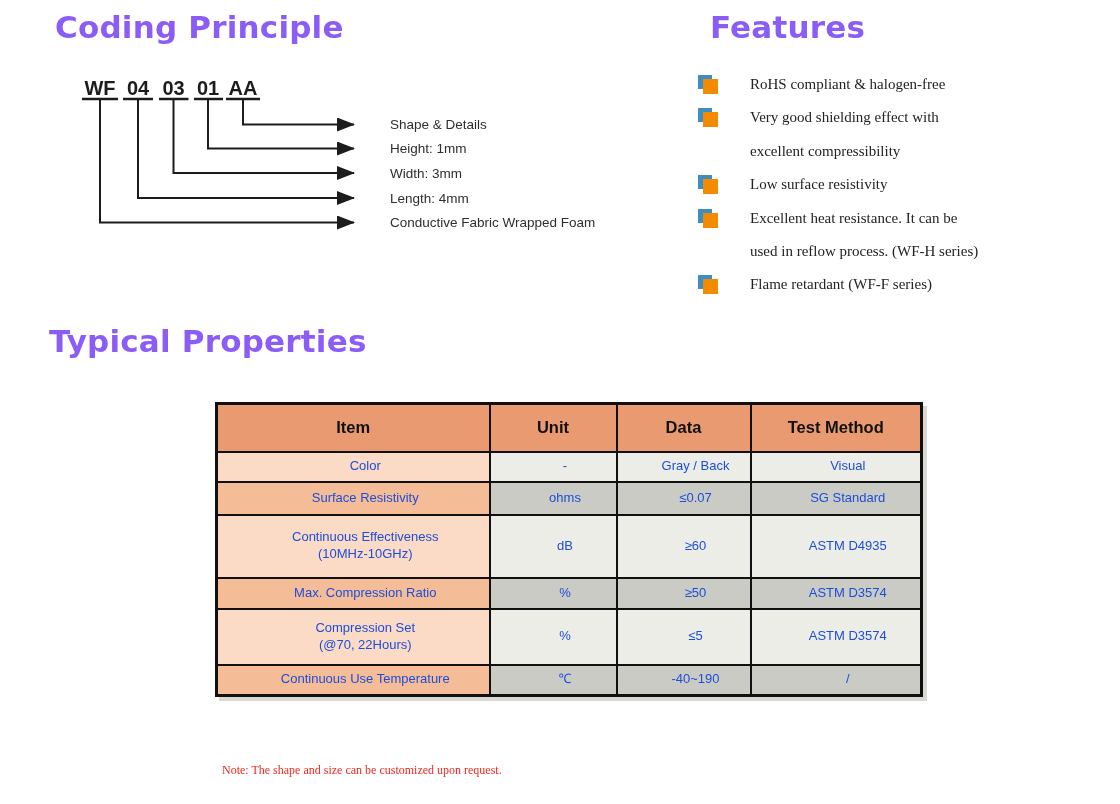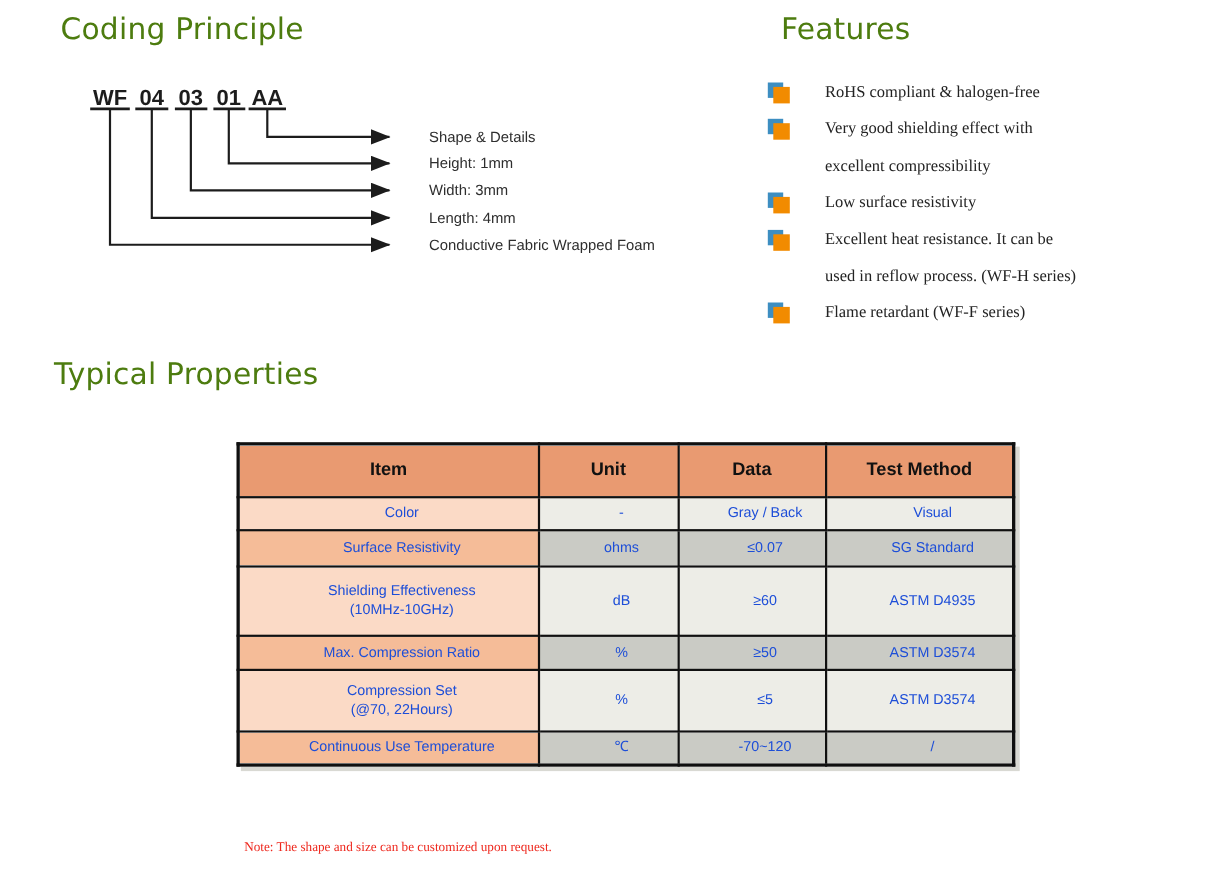--- a/index.html
+++ b/index.html
@@ -4,21 +4,21 @@
 <style>
   html,body{margin:0;padding:0;background:#ffffff;}
   body{
     width:1120px;height:804px;position:relative;overflow:hidden;
     font-family:"Liberation Sans", sans-serif;
     -webkit-font-smoothing:antialiased;
   }
   .section-title{
     position:absolute;margin:0;
     font-family:"DejaVu Sans", sans-serif;
-    font-weight:400;font-size:27px;line-height:32px;color:#4d7c0f;
+    font-weight:700;font-size:31px;line-height:32px;color:#8b5cf6;
     letter-spacing:0.2px;white-space:nowrap;
   }
   #title-coding{left:55px;top:11px;}
   #title-features{left:710px;top:11px;}
   #title-properties{left:49px;top:325px;}
 
   
   .diagram{position:absolute;left:80px;top:76px;}
   .diagram .code-text{
     font-family:"Liberation Sans", sans-serif;font-weight:700;font-size:20px;fill:#1c1c1c;
@@ -180,21 +180,21 @@
     <td class="val-cell">Gray / Back</td>
     <td class="val-cell">Visual</td>
   </tr>
   <tr class="r-dark" style="height:33px">
     <td class="item-cell">Surface Resistivity</td>
     <td class="val-cell">ohms</td>
     <td class="val-cell">≤0.07</td>
     <td class="val-cell">SG Standard</td>
   </tr>
   <tr class="r-light" style="height:63px">
-    <td class="item-cell">Shielding Effectiveness
+    <td class="item-cell">Continuous Effectiveness
 (10MHz-10GHz)</td>
     <td class="val-cell">dB</td>
     <td class="val-cell">≥60</td>
     <td class="val-cell">ASTM D4935</td>
   </tr>
   <tr class="r-dark" style="height:31px">
     <td class="item-cell">Max. Compression Ratio</td>
     <td class="val-cell">%</td>
     <td class="val-cell">≥50</td>
     <td class="val-cell">ASTM D3574</td>
@@ -202,19 +202,19 @@
   <tr class="r-light" style="height:56px">
     <td class="item-cell">Compression Set
 (@70, 22Hours)</td>
     <td class="val-cell">%</td>
     <td class="val-cell">≤5</td>
     <td class="val-cell">ASTM D3574</td>
   </tr>
   <tr class="r-dark" style="height:31px">
     <td class="item-cell">Continuous Use Temperature</td>
     <td class="val-cell">℃</td>
-    <td class="val-cell">-70~120</td>
+    <td class="val-cell">-40~190</td>
     <td class="val-cell">/</td>
   </tr>
 </tbody>
   </table>
 
 <div class="note">Note: The shape and size can be customized upon request.</div>
 
 </body></html>

